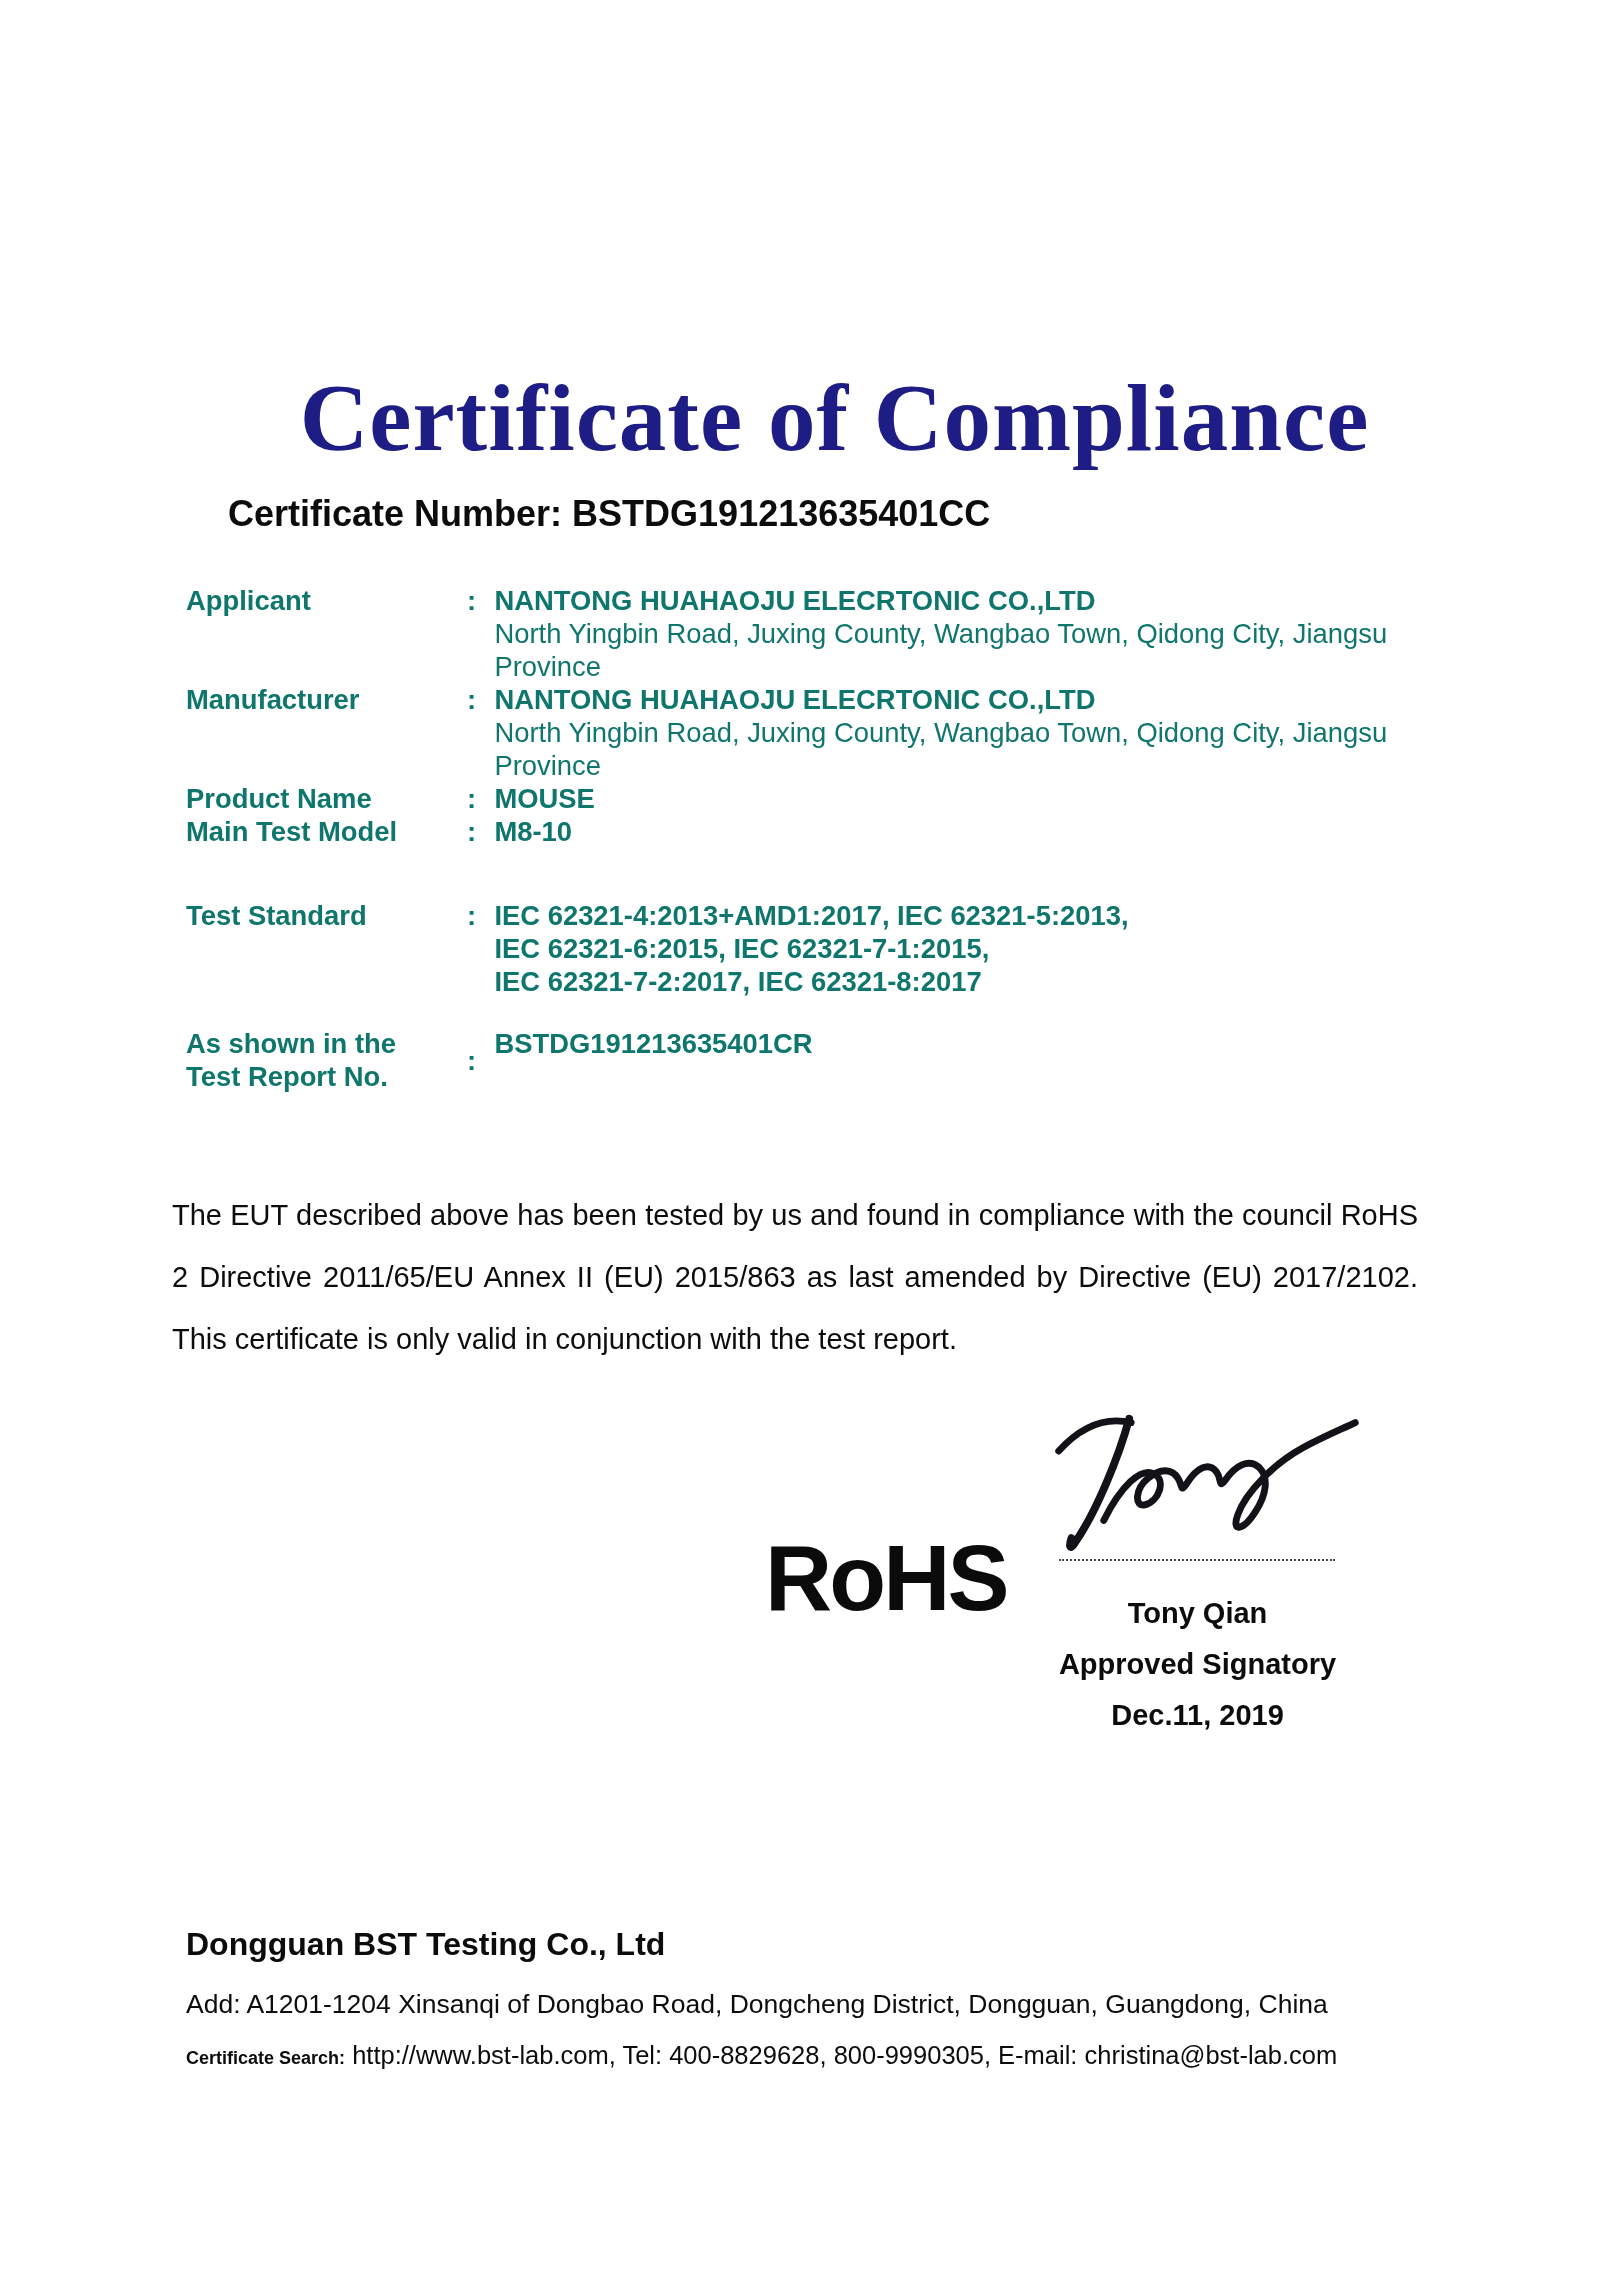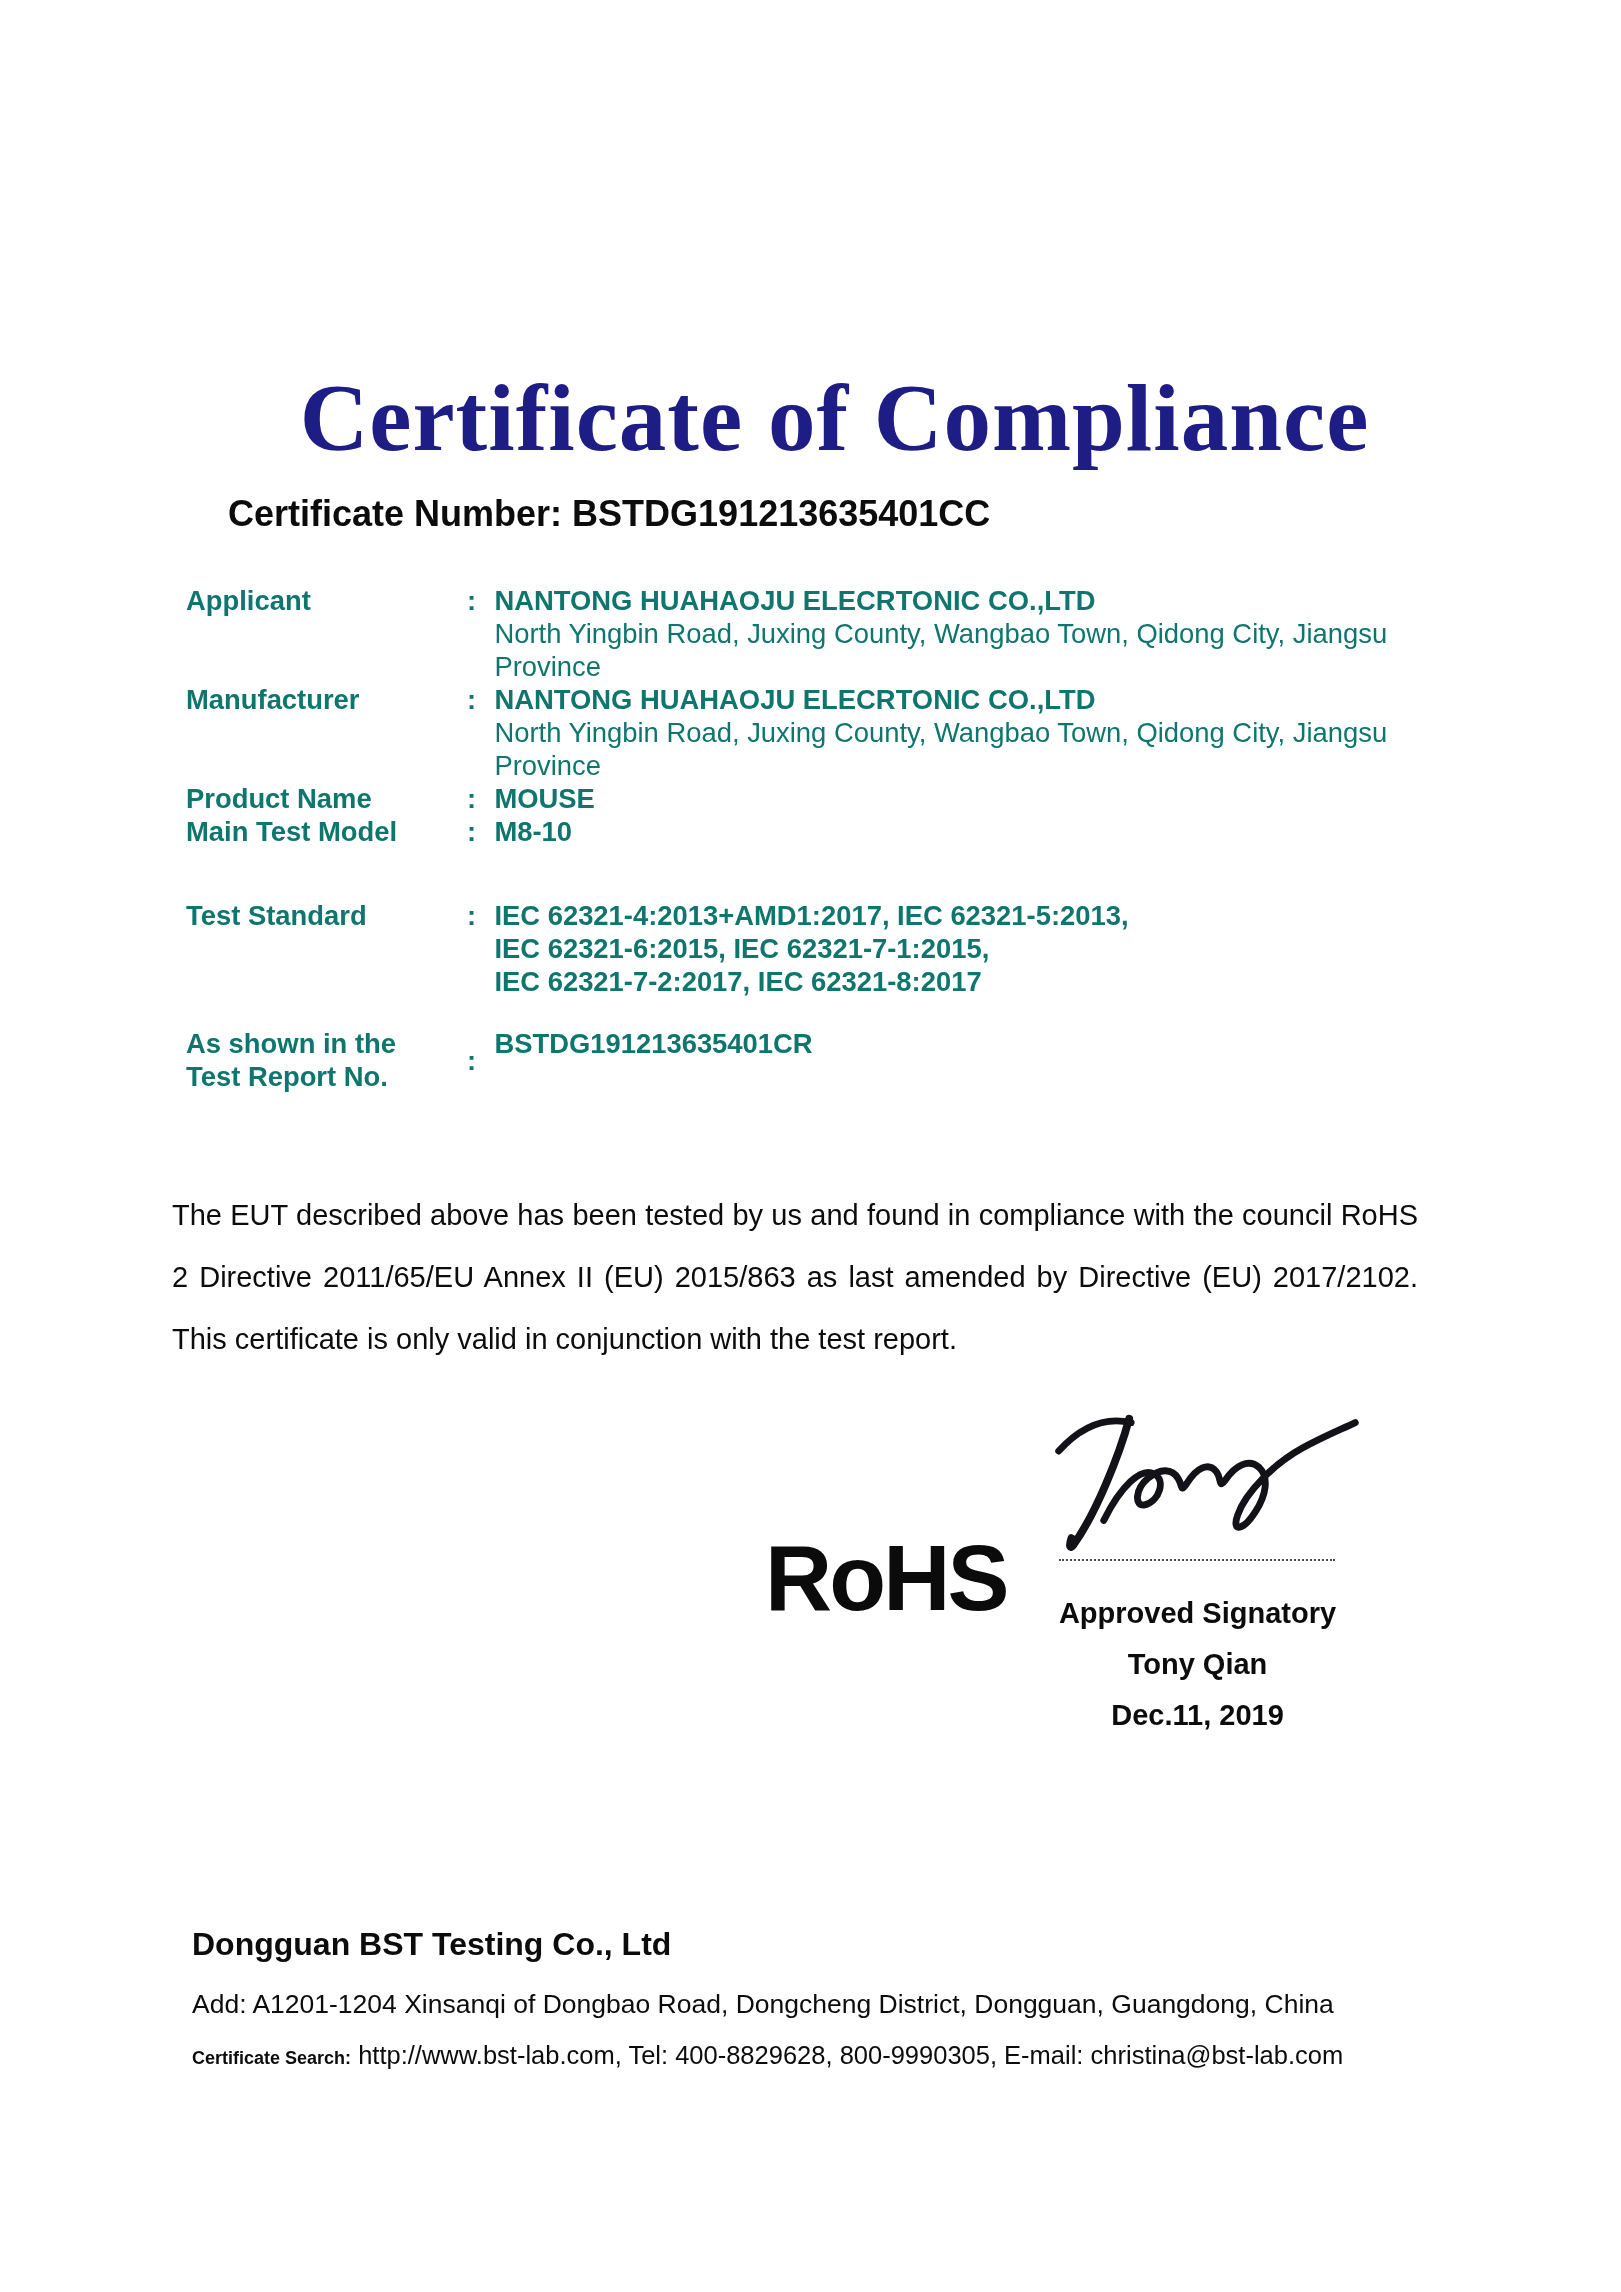--- a/index.html
+++ b/index.html
@@ -66,21 +66,21 @@
     position:absolute;left:1059px;top:1559px;width:276px;height:0;
     border-top:2.9px dotted #4a4a4a;
   }
   .sigblock{
     position:absolute;left:1026px;top:1588px;width:343px;
     text-align:center;
     font-size:29px;font-weight:bold;line-height:51px;
     color:#0c0c0c;
   }
   
-  .footer{position:absolute;left:186px;top:1926px;width:1274px;color:#0c0c0c;margin-left:6px;}
+  .footer{position:absolute;left:186px;top:1926px;width:1274px;color:#0c0c0c;}
   .footer .company{font-size:32px;font-weight:bold;}
   .footer .address{margin-top:25.5px;font-size:26.5px;font-weight:normal;}
   .footer .search{margin-top:21.6px;font-size:25.5px;font-weight:normal;}
   .footer .search .search-label{font-size:18px;font-weight:bold;}
 </style>
 </head>
 <body>
 
 <div class="page">
 
@@ -161,22 +161,22 @@
     <path d="M 86 29 C 76 66 52 126 29 158 C 26 162 24 160 27 151" stroke="#121218" stroke-width="8" stroke-linecap="round" fill="none"></path>
     <path d="M 60 133 C 78 97 98 79 111 85 C 124 91 117 113 102 117 C 91 119 92 101 105 90
              C 118 79 130 80 136 90 C 141 98 138 105 145 95 C 155 79 167 73 175 83
              C 181 91 177 101 184 92 C 194 77 208 69 219 79 C 229 89 226 107 215 124
              C 203 143 190 146 197 127 C 205 104 234 75 263 59 C 283 48 300 41 317 33" stroke="#121218" stroke-width="7" stroke-linecap="round" stroke-linejoin="round" fill="none"></path>
   </svg>
 
   <div class="dotline"></div>
 
   <div class="sigblock">
+    <div>Tony Qian</div>
     <div>Approved Signatory</div>
-    <div>Tony Qian</div>
     <div>Dec.11, 2019</div>
   </div>
 
   <div class="footer">
     <div class="company">Dongguan BST Testing Co., Ltd</div>
     <div class="address">Add: A1201-1204 Xinsanqi of Dongbao Road, Dongcheng District, Dongguan, Guangdong, China</div>
     <div class="search">
       <span class="search-label">Certificate Search:</span>
       <span class="search-value">http://www.bst-lab.com, Tel: 400-8829628, 800-9990305, E-mail: christina@bst-lab.com</span>
     </div>

